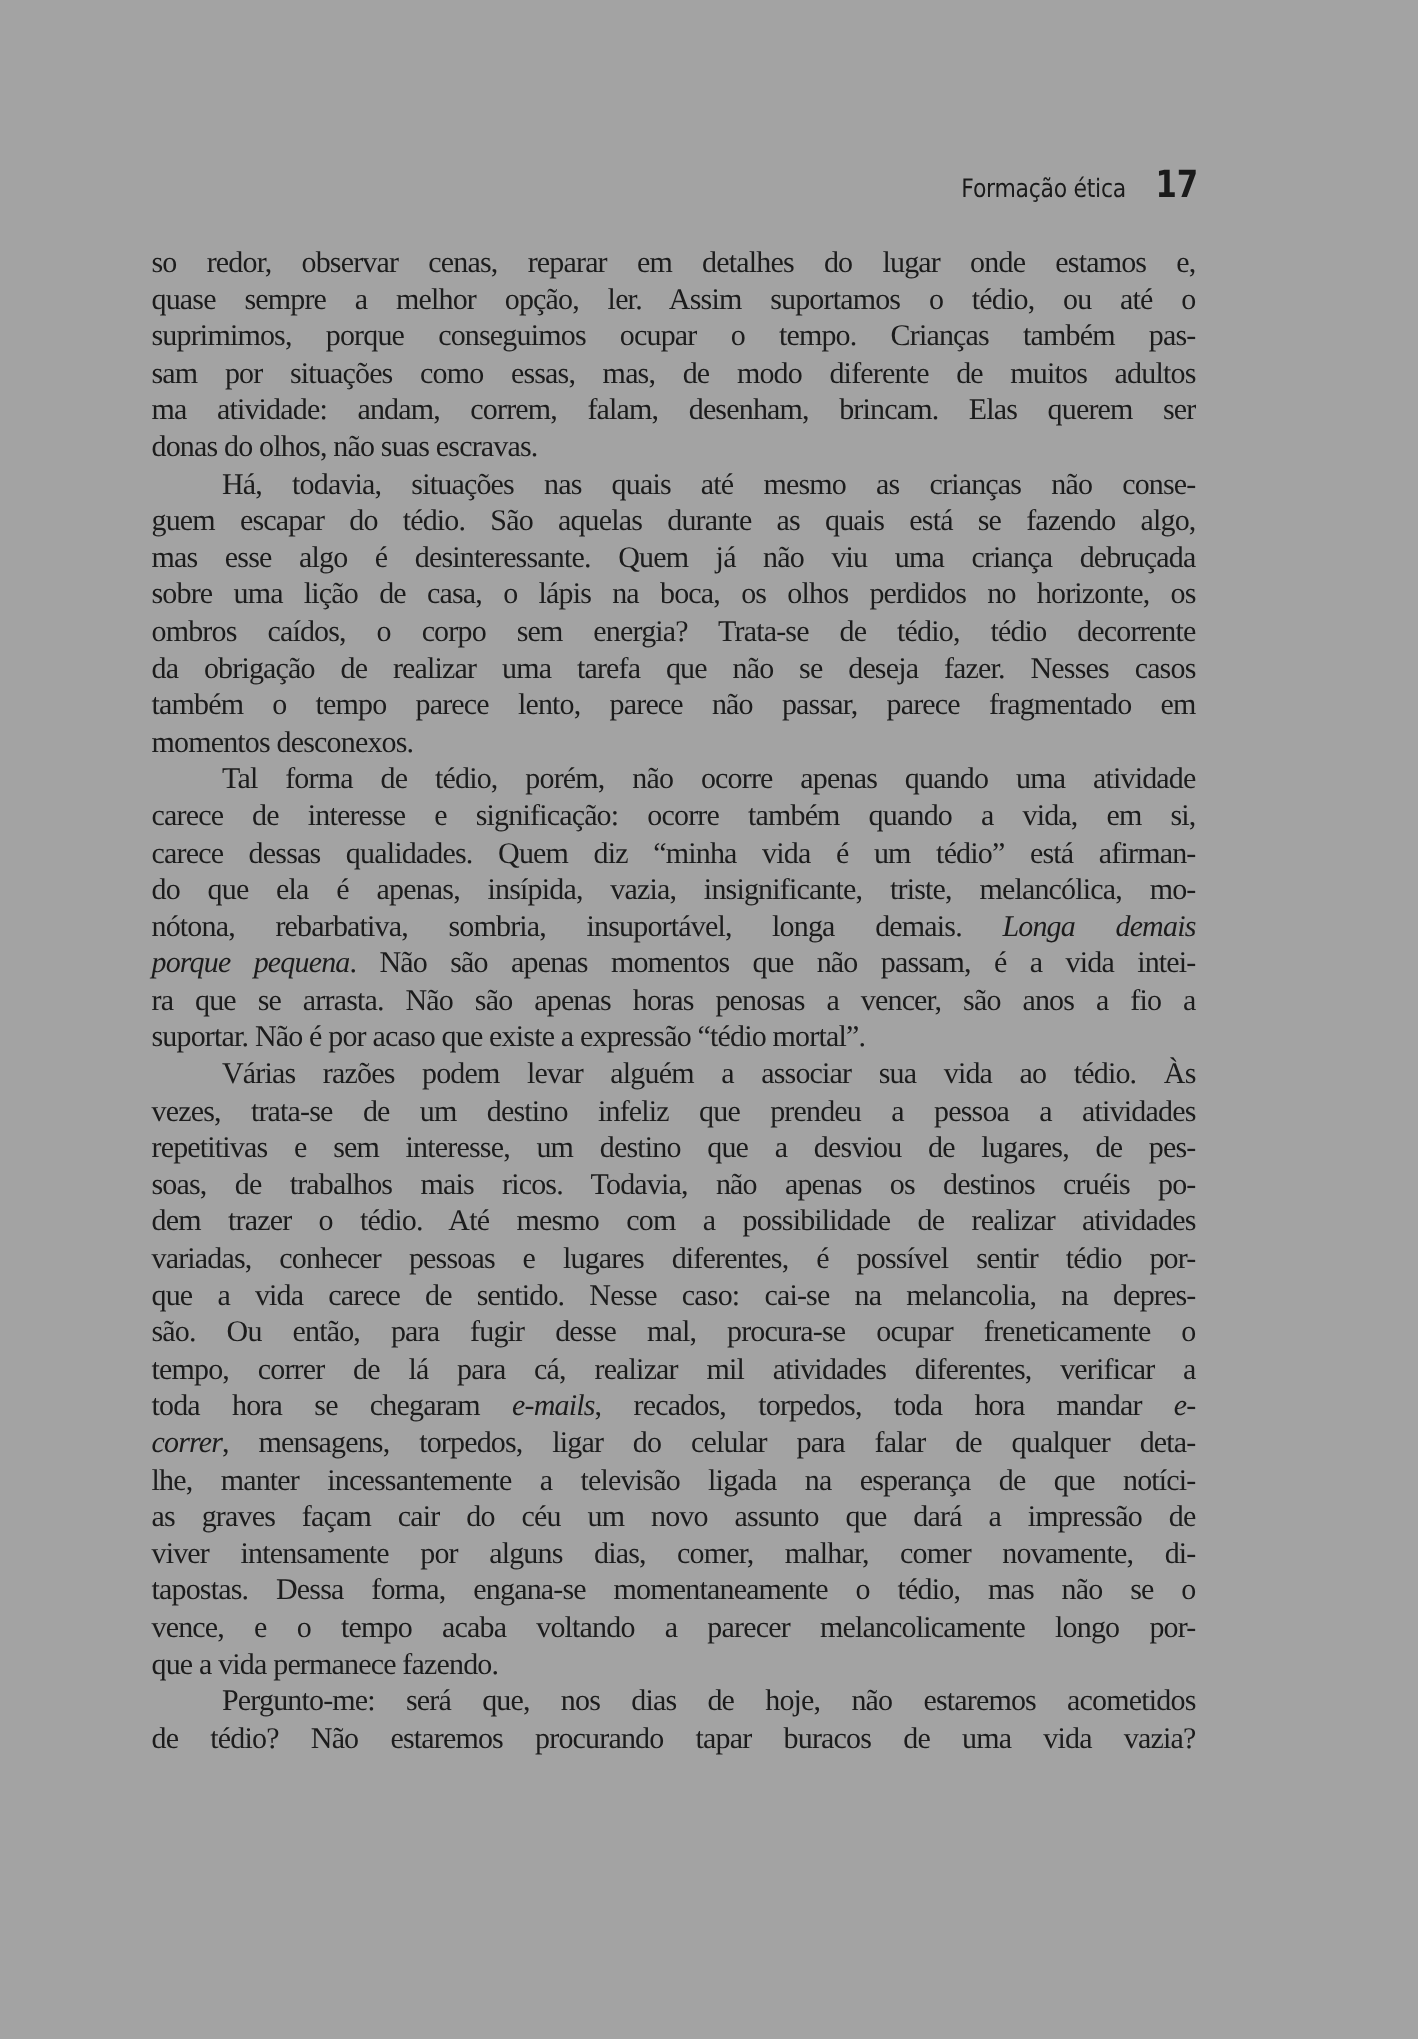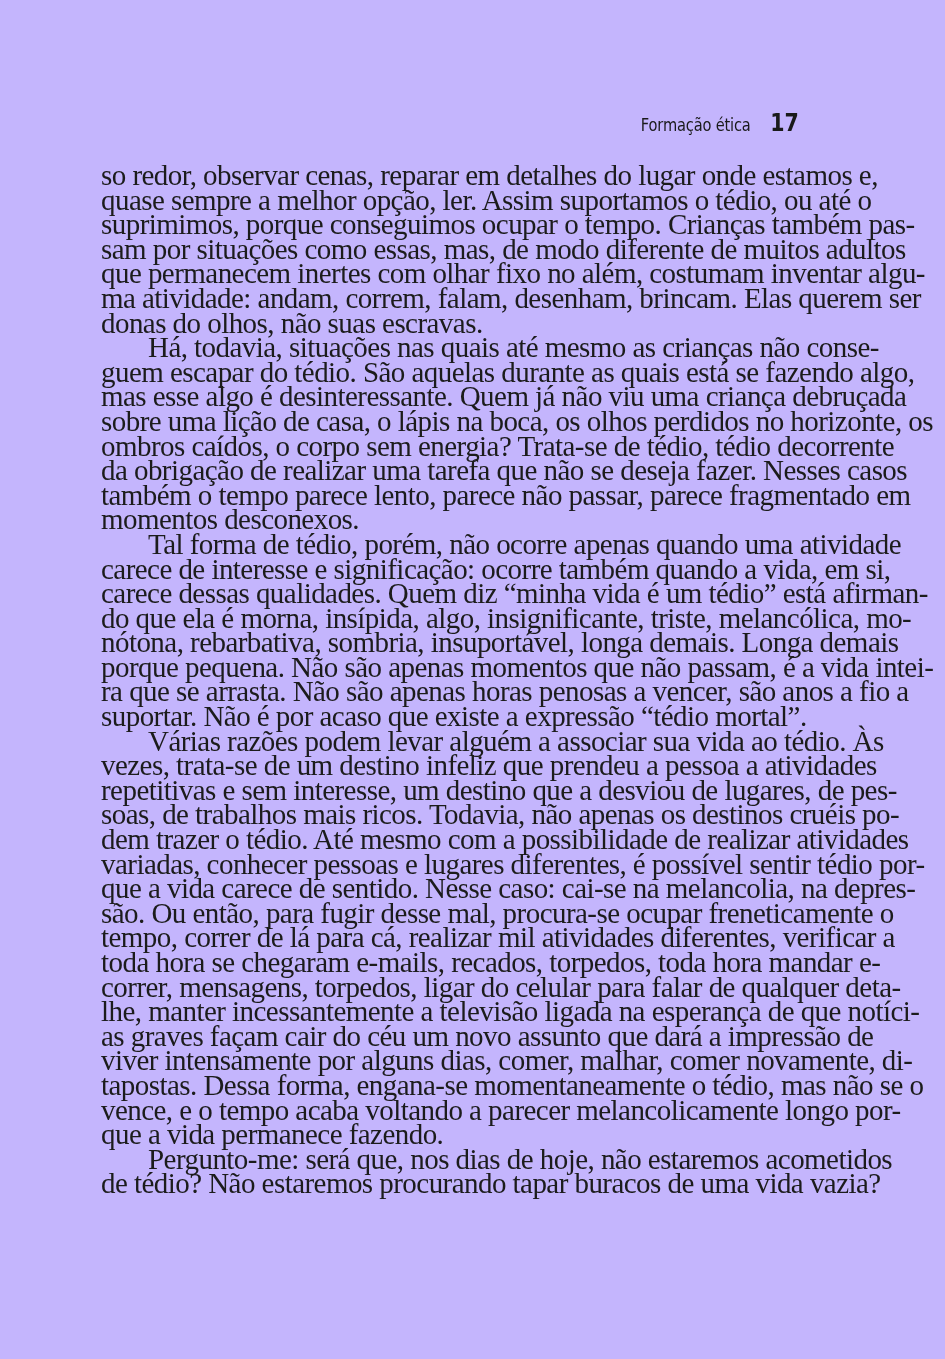--- a/index.html
+++ b/index.html
@@ -1,17 +1,17 @@
 <!DOCTYPE html>
 <html><head>
 <meta charset="utf-8">
 <style>
   html, body { margin: 0; padding: 0; background: #ffffff; }
   body { width: 945px; height: 1359px; position: relative; overflow: hidden; }
-  .page { position: absolute; left: 0; top: 0; width: 945px; height: 1359px; background: #c4b5fd; }
+  .page { position: absolute; left: 0; top: 0; width: 945px; height: 1359px; background: #a3a3a3; }
 
   .running-head {
     position: absolute; top: 108px; right: 146px;
     display: flex; align-items: baseline; gap: 14px;
     color: #1a1a1a;
   }
   .rh-title {
     font-family: "DejaVu Sans", sans-serif;
     font-size: 17px; letter-spacing: -0.2px;
     transform: scaleX(0.86); transform-origin: right center;
@@ -20,66 +20,65 @@
   .rh-num {
     font-family: "DejaVu Sans", sans-serif;
     font-weight: bold; font-size: 25px;
     transform: scaleX(0.82); transform-origin: right center;
     display: inline-block;
   }
 
   .body-text {
     position: absolute; left: 101px; top: 163px; width: 696px;
     font-family: "Liberation Serif", serif;
-    font-size: 29px; color: #1c1c1c;
+    font-size: 20px; color: #1c1c1c;
   }
   .line {
     display: block; height: 24.6px; line-height: 24.6px;
     white-space: nowrap; text-align: justify; text-align-last: justify;
     letter-spacing: -0.55px; word-spacing: 0;
     overflow: visible;
   }
   .line.last { text-align-last: left; }
   .line.indent { padding-left: 47px; }
-  .line .it { }
+  .line .it { font-style: italic; }
 </style>
 </head>
 <body>
 
 <div class="page">
   <div class="running-head">
     <span class="rh-title">Formação ética</span>
     <span class="rh-num">17</span>
   </div>
 
   <div class="body-text" id="body-text">
       <div>
         <span class="line"><span>so redor, observar cenas, reparar em detalhes do lugar onde estamos e,</span></span>
         <span class="line"><span>quase sempre a melhor opção, ler. Assim suportamos o tédio, ou até o</span></span>
         <span class="line"><span>suprimimos, porque conseguimos ocupar o tempo. Crianças também pas-</span></span>
         <span class="line"><span>sam por situações como essas, mas, de modo diferente de muitos adultos</span></span>
-        <span class="line"><span>que permanecem inertes com olhar fixo no além, costumam inventar algu-</span></span>
         <span class="line"><span>ma atividade: andam, correm, falam, desenham, brincam. Elas querem ser</span></span>
         <span class="line last"><span>donas do olhos, não suas escravas.</span></span>
       </div>
       <div>
         <span class="line indent"><span>Há, todavia, situações nas quais até mesmo as crianças não conse-</span></span>
         <span class="line"><span>guem escapar do tédio. São aquelas durante as quais está se fazendo algo,</span></span>
         <span class="line"><span>mas esse algo é desinteressante. Quem já não viu uma criança debruçada</span></span>
         <span class="line"><span>sobre uma lição de casa, o lápis na boca, os olhos perdidos no horizonte, os</span></span>
         <span class="line"><span>ombros caídos, o corpo sem energia? Trata-se de tédio, tédio decorrente</span></span>
         <span class="line"><span>da obrigação de realizar uma tarefa que não se deseja fazer. Nesses casos</span></span>
         <span class="line"><span>também o tempo parece lento, parece não passar, parece fragmentado em</span></span>
         <span class="line last"><span>momentos desconexos.</span></span>
       </div>
       <div>
         <span class="line indent"><span>Tal forma de tédio, porém, não ocorre apenas quando uma atividade</span></span>
         <span class="line"><span>carece de interesse e significação: ocorre também quando a vida, em si,</span></span>
         <span class="line"><span>carece dessas qualidades. Quem diz “minha vida é um tédio” está afirman-</span></span>
-        <span class="line"><span>do que ela é morna, insípida, algo, insignificante, triste, melancólica, mo-</span></span>
+        <span class="line"><span>do que ela é apenas, insípida, vazia, insignificante, triste, melancólica, mo-</span></span>
         <span class="line"><span>nótona, rebarbativa, sombria, insuportável, longa demais. </span><span class="it">Longa demais</span></span>
         <span class="line"><span class="it">porque pequena</span><span>. Não são apenas momentos que não passam, é a vida intei-</span></span>
         <span class="line"><span>ra que se arrasta. Não são apenas horas penosas a vencer, são anos a fio a</span></span>
         <span class="line last"><span>suportar. Não é por acaso que existe a expressão “tédio mortal”.</span></span>
       </div>
       <div>
         <span class="line indent"><span>Várias razões podem levar alguém a associar sua vida ao tédio. Às</span></span>
         <span class="line"><span>vezes, trata-se de um destino infeliz que prendeu a pessoa a atividades</span></span>
         <span class="line"><span>repetitivas e sem interesse, um destino que a desviou de lugares, de pes-</span></span>
         <span class="line"><span>soas, de trabalhos mais ricos. Todavia, não apenas os destinos cruéis po-</span></span>

